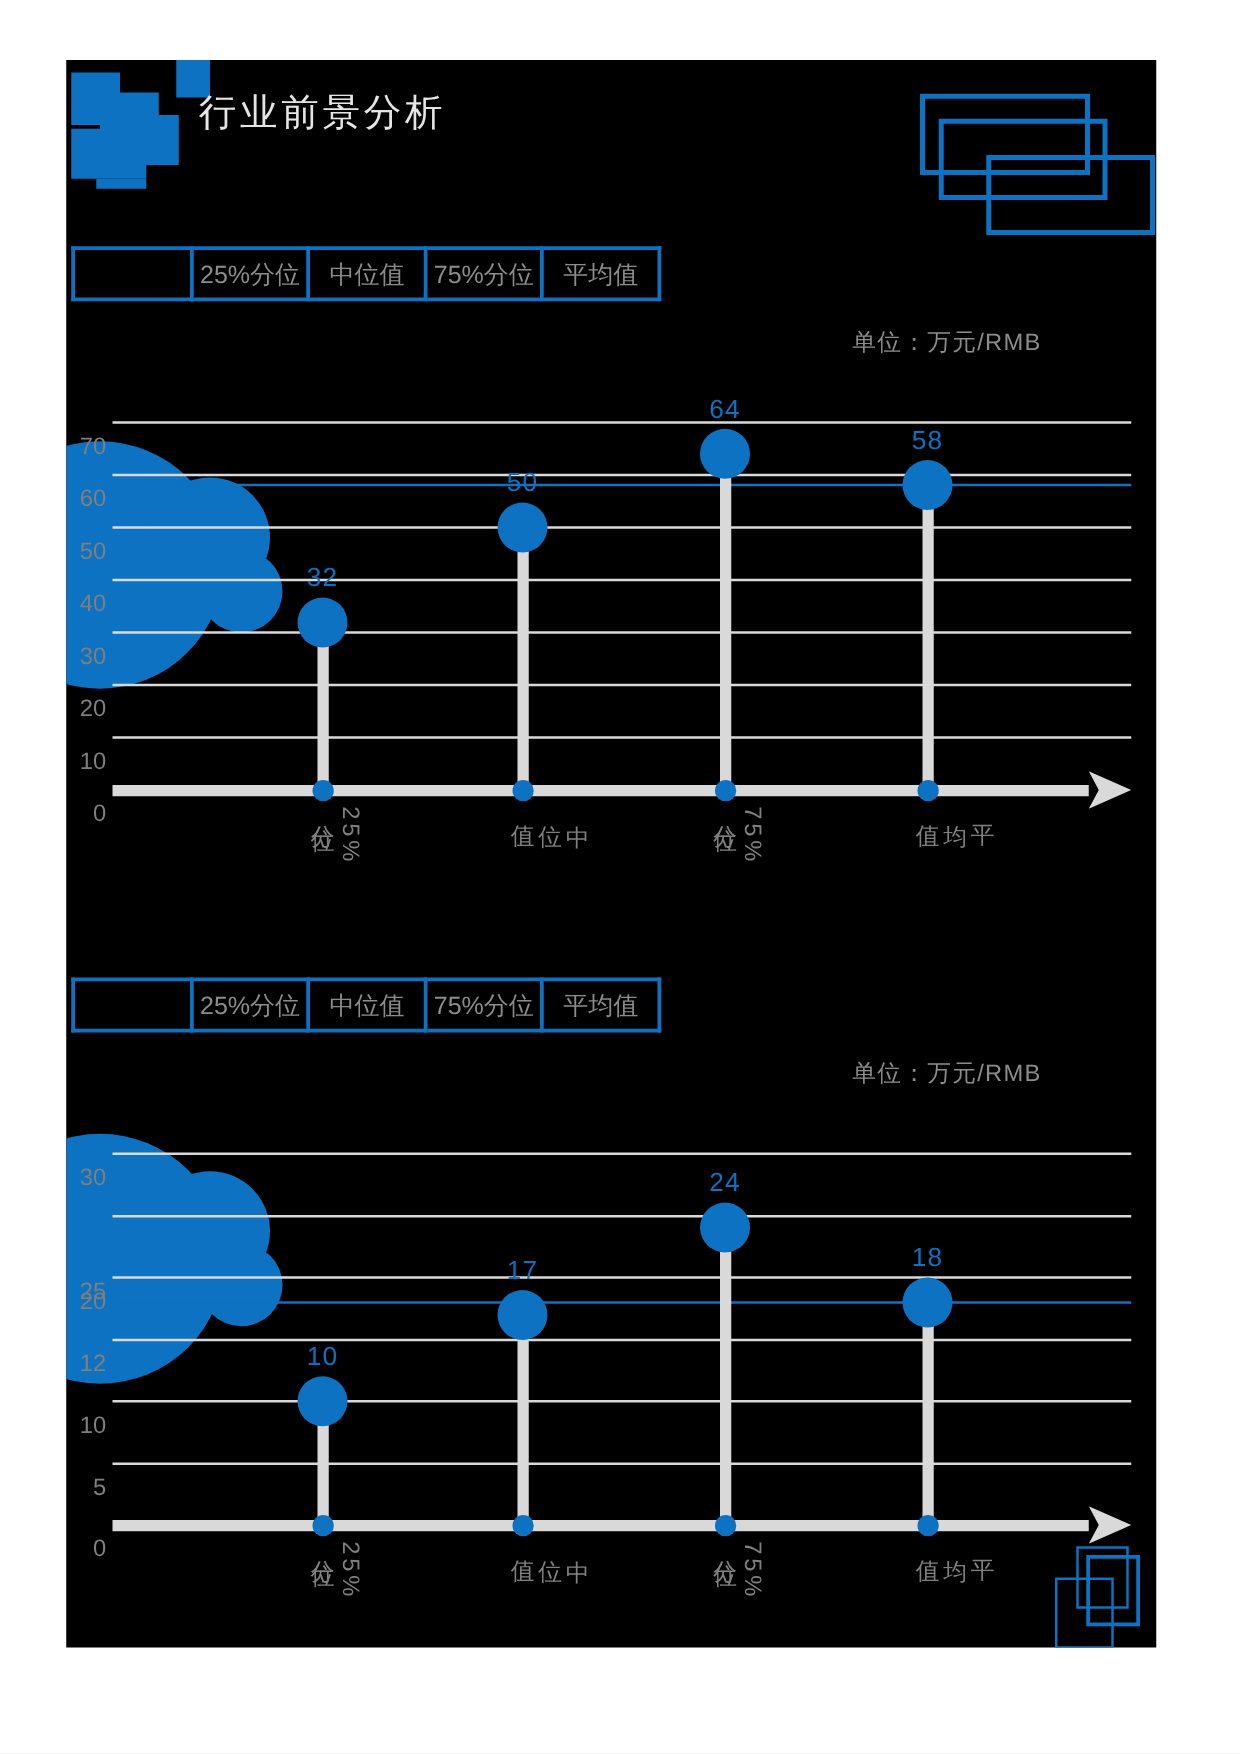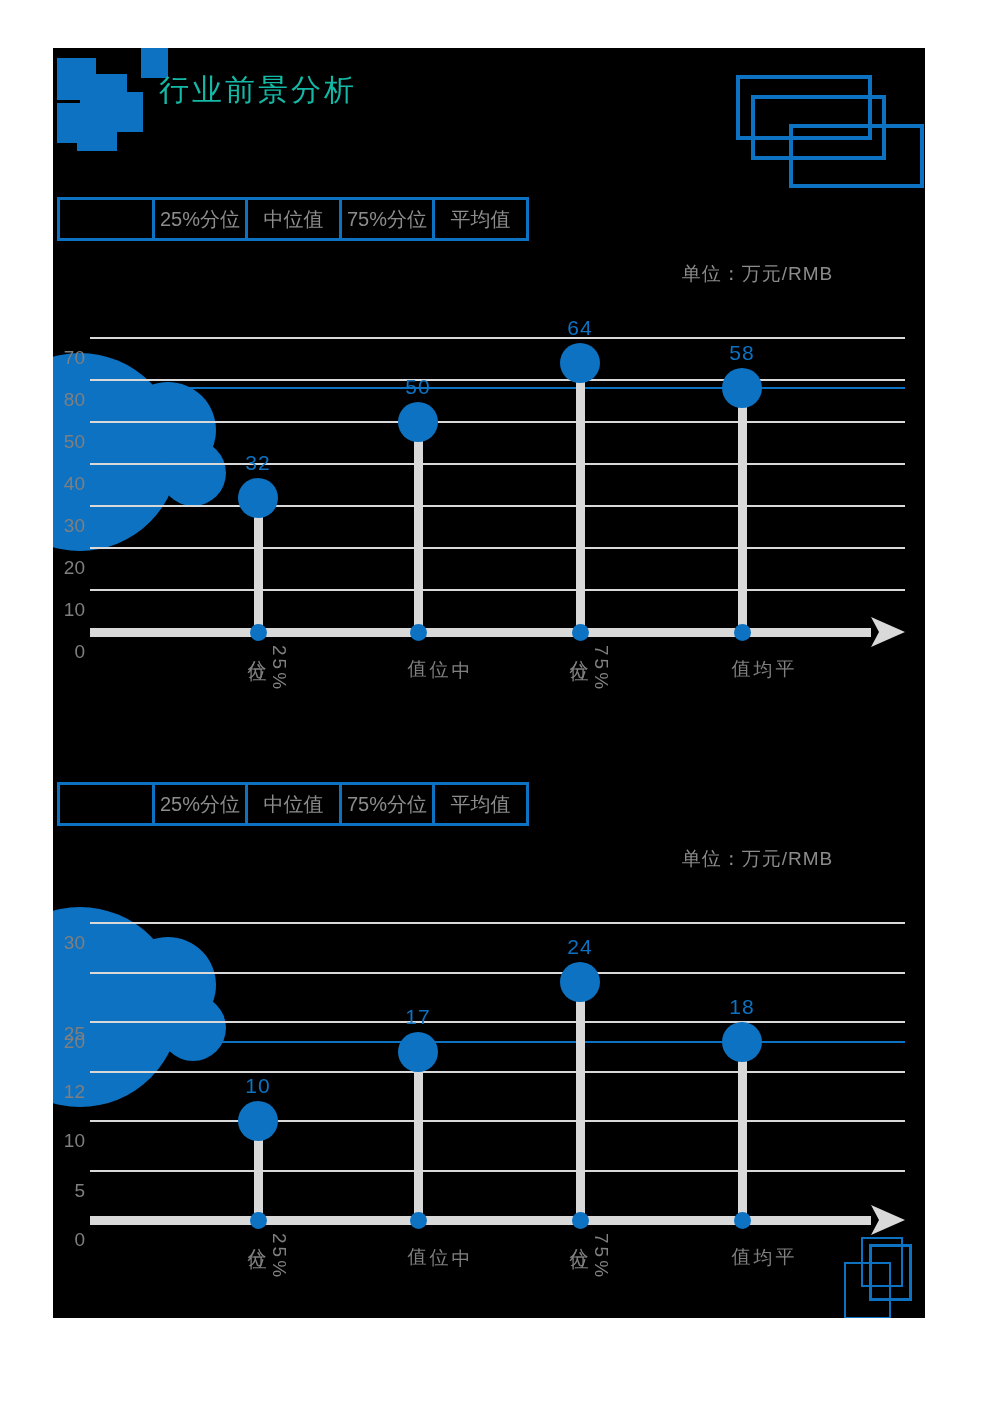--- a/index.html
+++ b/index.html
@@ -1,20 +1,20 @@
 <!DOCTYPE html>
 <html><head>
 <meta charset="utf-8">
 <style>
   html,body{margin:0;padding:0;background:#ffffff;}
   body{width:992px;height:1403px;position:relative;font-family:"Liberation Sans","DejaVu Sans",sans-serif;}
   .abs{position:absolute;}
   .slide{position:absolute;left:53px;top:48px;width:872px;height:1270px;background:#000;overflow:hidden;}
   .sq{position:absolute;background:#0d72c2;}
-  .page-title{font-size:30px;letter-spacing:3px;color:#14b8a6;white-space:nowrap;}
+  .page-title{font-size:30px;letter-spacing:3px;color:#e5e5e5;white-space:nowrap;}
   .rect-outline{position:absolute;border:4px solid #0d72c2;background:transparent;}
   .rect-outline.thin{border-width:2px;}
   .rect-outline.mid{border-width:3px;}
   table.data{border-collapse:collapse;table-layout:fixed;}
   table.data td,table.data th{border:3px solid #0d72c2;text-align:center;vertical-align:middle;
     color:#8c8c8c;font-size:20px;padding:0;background:#000;}
   table.data tr.hdr td{height:38px;}
   table.data tr.val td{height:41px;}
   table.data td.num{font-weight:700;letter-spacing:1px;}
   .banner{background:#0d72c2;color:#fff;font-size:26px;letter-spacing:3px;text-align:center;line-height:60px;white-space:nowrap;}
@@ -76,21 +76,21 @@
       <div class="ylab" style="left: 0px; top: 531px;">10</div>
       <div class="gridline" style="left: 37px; top: 499px; width: 815px;"></div>
       <div class="ylab" style="left: 0px; top: 489px;">20</div>
       <div class="gridline" style="left: 37px; top: 457px; width: 815px;"></div>
       <div class="ylab" style="left: 0px; top: 447px;">30</div>
       <div class="gridline" style="left: 37px; top: 415px; width: 815px;"></div>
       <div class="ylab" style="left: 0px; top: 405px;">40</div>
       <div class="gridline" style="left: 37px; top: 373px; width: 815px;"></div>
       <div class="ylab" style="left: 0px; top: 363px;">50</div>
       <div class="gridline" style="left: 37px; top: 331px; width: 815px;"></div>
-      <div class="ylab" style="left: 0px; top: 321px;">80</div>
+      <div class="ylab" style="left: 0px; top: 321px;">60</div>
       <div class="gridline" style="left: 37px; top: 289px; width: 815px;"></div>
       <div class="ylab" style="left: 0px; top: 279px;">70</div>
       <div class="baseline" style="left: 37px; top: 580px; width: 781px;"></div>
       <div class="abs" style="left: 812px; top: 569px; width: 40px; height: 30px;"><svg width="40" height="30" viewBox="0 0 40 30">
           <polygon points="6,0 40,15 6,30 14,15" fill="#d9d9d9"></polygon>
         </svg></div>
       <div class="avgline" style="left: 37px; top: 339.4px; width: 815px;"></div>
       <div class="stem" style="left: 200.5px; top: 449.6px; height: 134.4px;"></div>
       <div class="marker" style="left: 185px; top: 429.6px;"></div>
       <div class="basedot" style="left: 196.5px; top: 575.5px;"></div>

